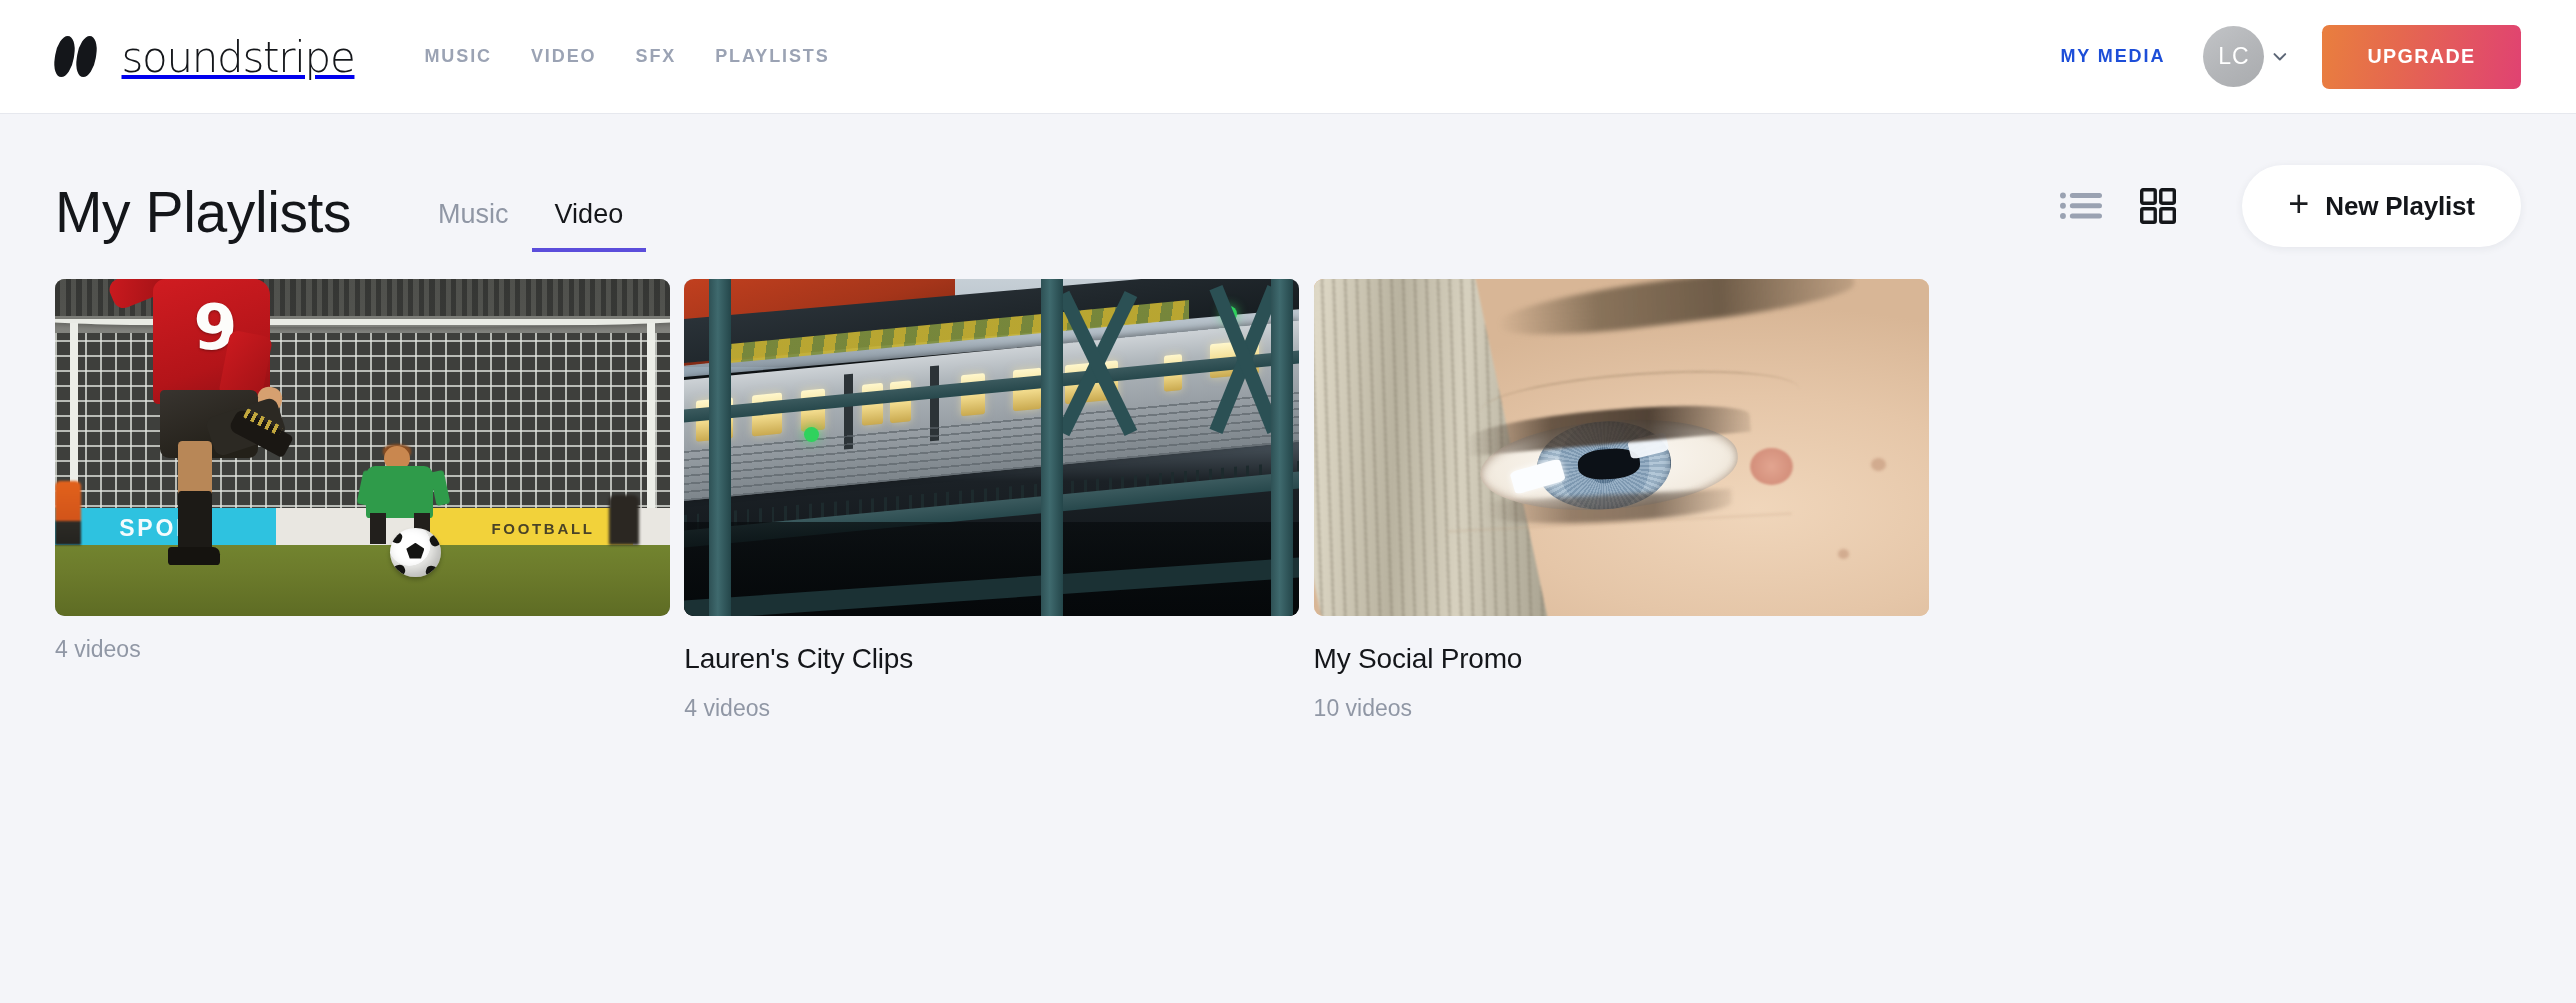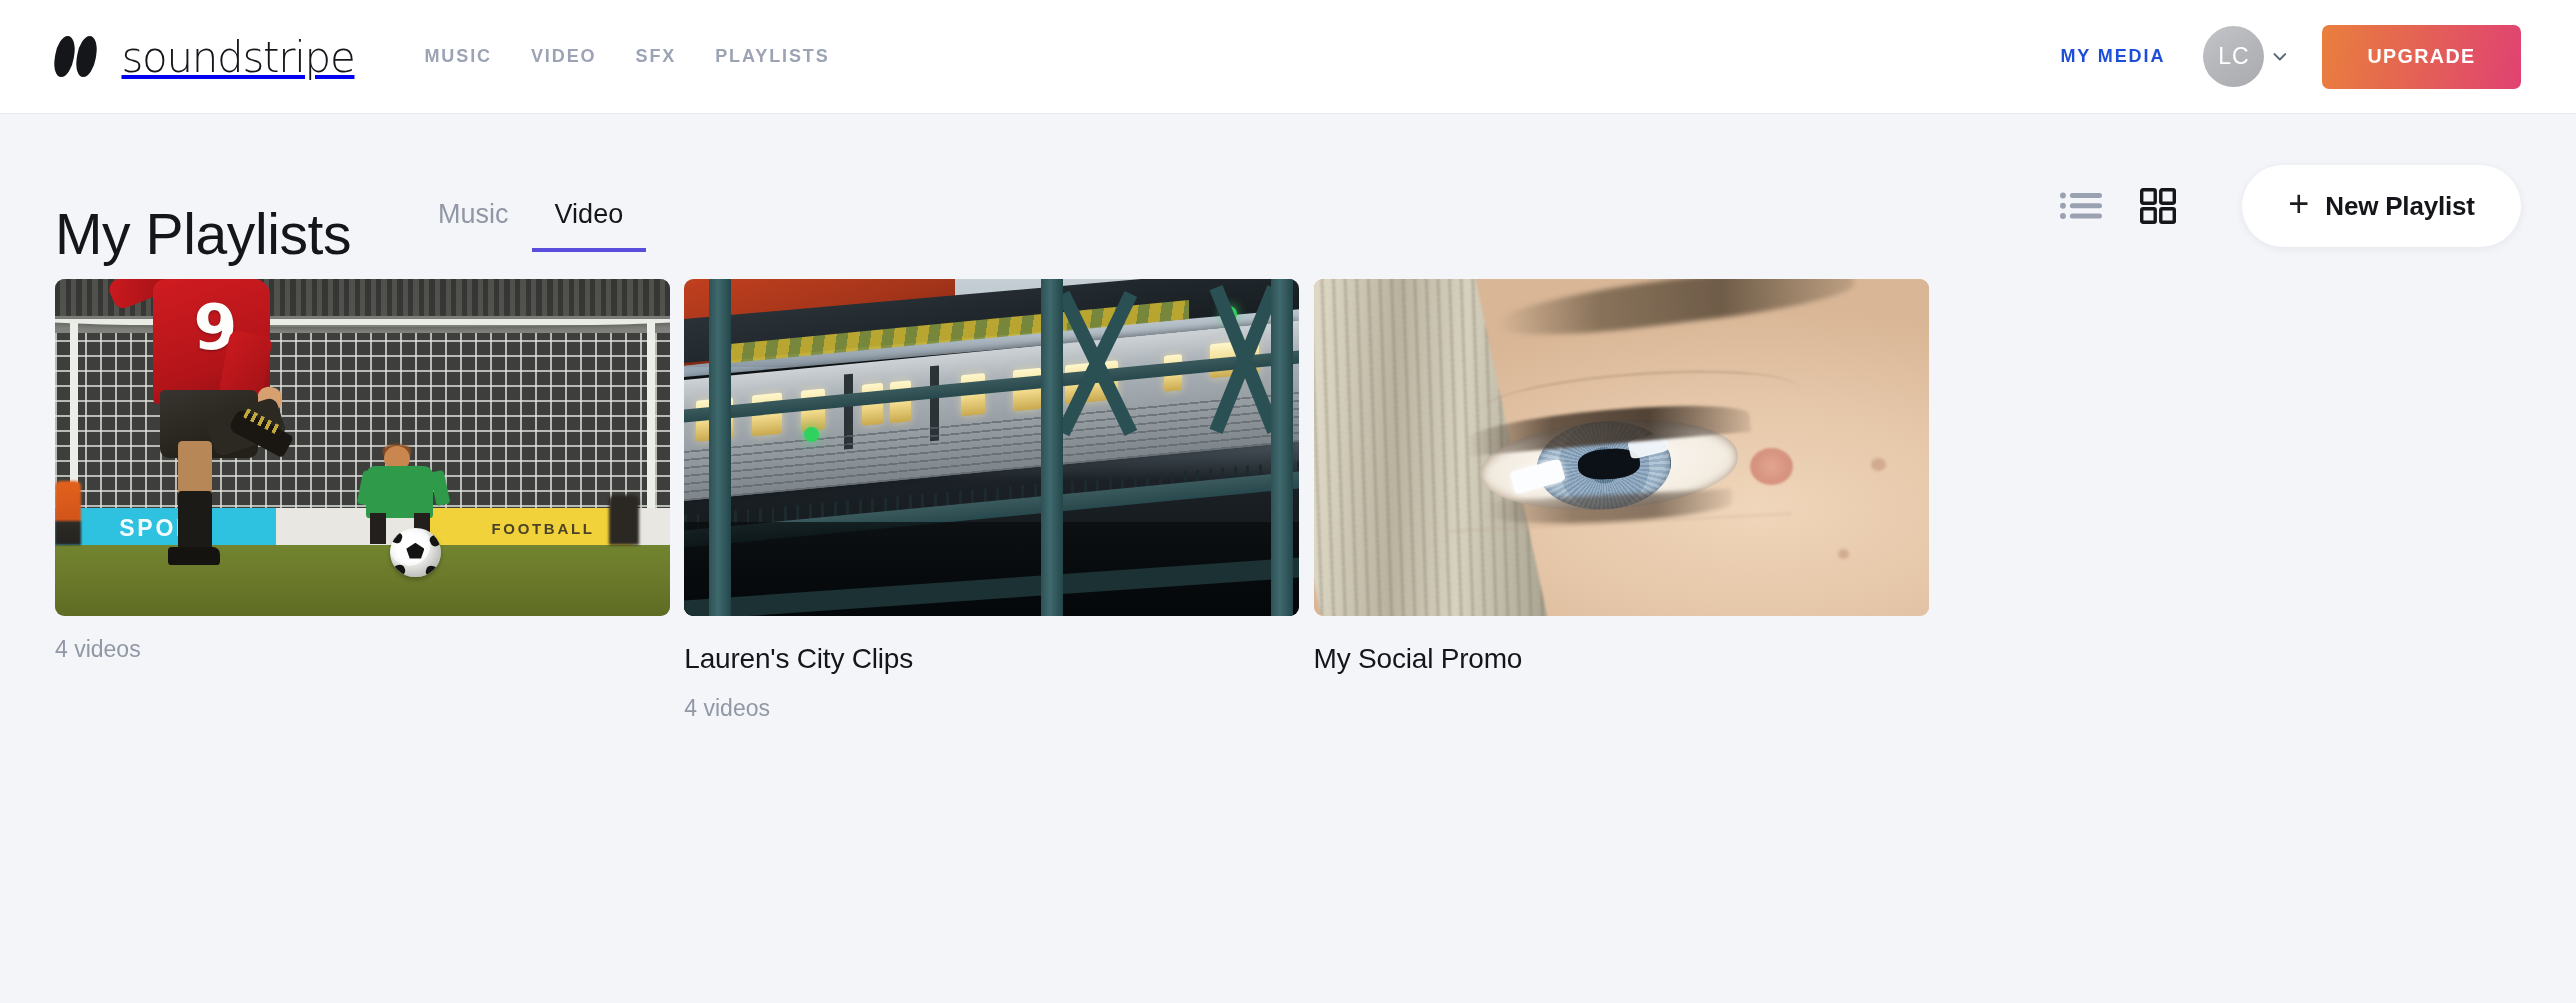--- a/index.html
+++ b/index.html
@@ -140,21 +140,21 @@
     padding: 0 55px;
     height: 165px;
     position: relative;
   }
   .page-title {
     font-size: 57px;
     font-weight: 400;
     color: #14161a;
     letter-spacing: -0.4px;
     line-height: 1;
-    padding-bottom: 16px;
+    padding-bottom: 38px;
   }
 
   .tabs {
     display: flex;
     align-items: flex-end;
     gap: 0;
     margin-left: 64px;
     padding-bottom: 27px;
   }
   .tab {
@@ -786,15 +786,16 @@
         <div class="glint-b"></div>
       </div>
       <div class="lash-up"></div>
       <div class="lash-dn"></div>
       <div class="undereye"></div>
       <div class="tear"></div>
       <div class="spot1"></div>
         <div class="spot2"></div>
     </div>
     <div class="card-title">My Social Promo</div>
+    <div class="card-sub">10 videos</div>
   </div>
 </div>
 
 
 </body></html>

